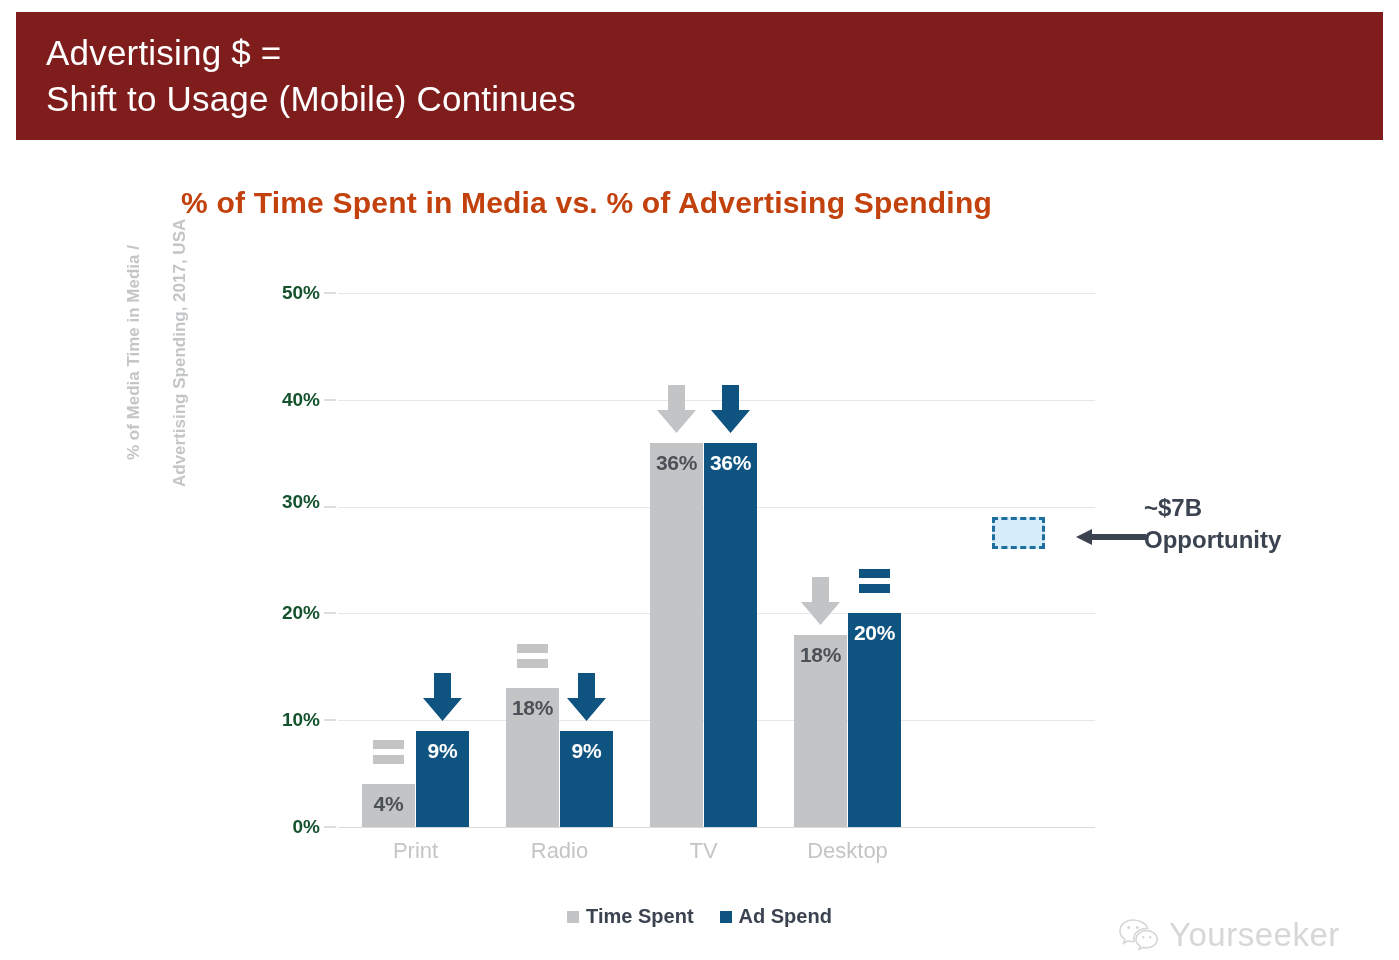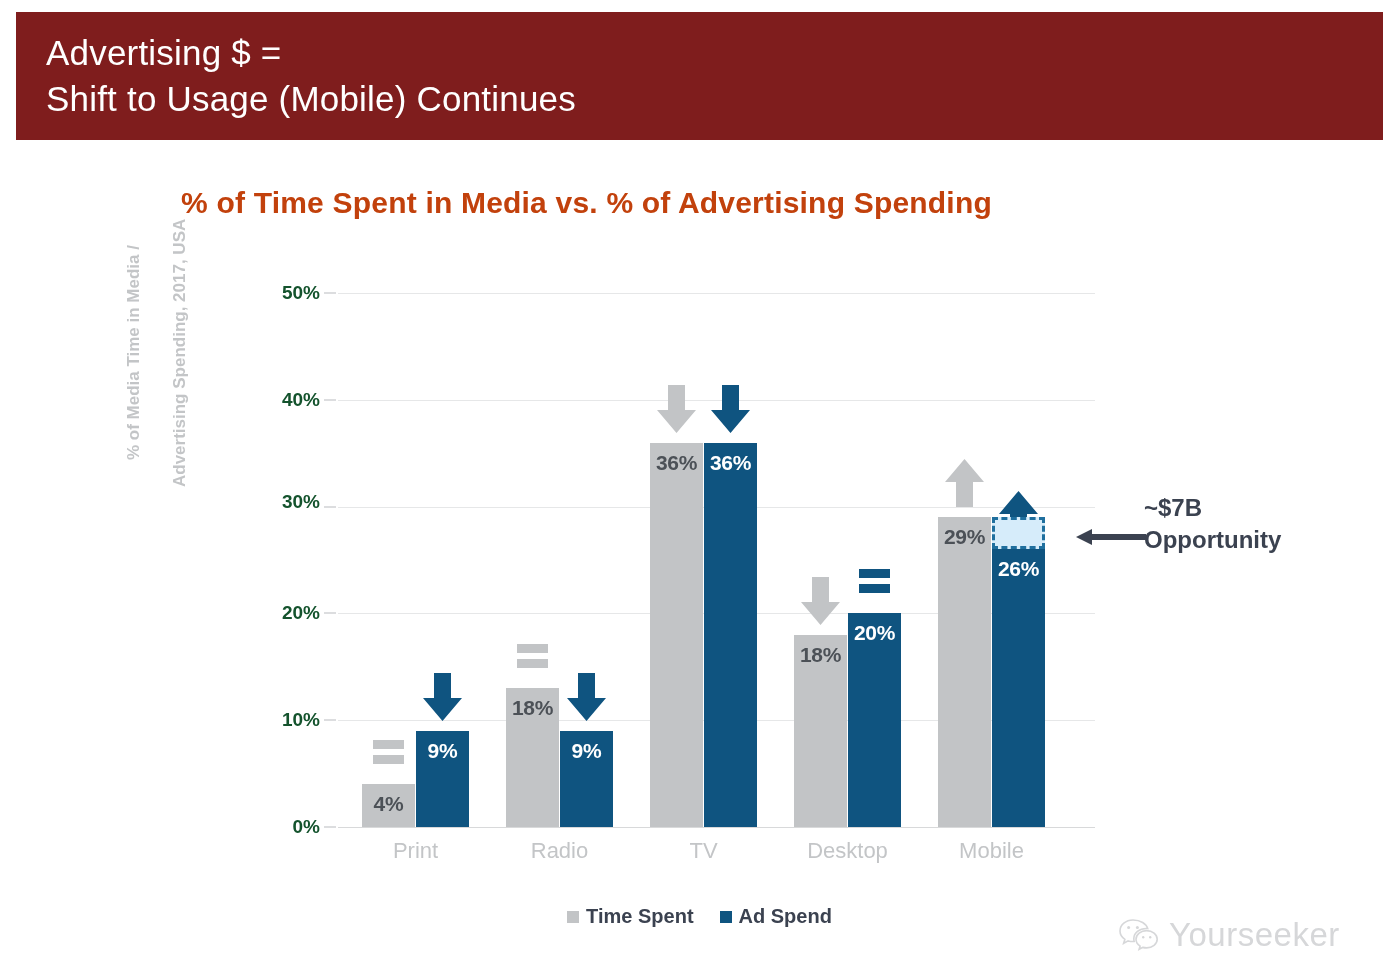--- a/index.html
+++ b/index.html
@@ -203,39 +203,20 @@
       <div class="bar blue" style="height: 213.6px; background: rgb(15, 84, 128);">
         <div class="bar-label">20%</div>
       </div>
       <div class="indicator" style="left: 54px; bottom: 219.6px;">
         <svg viewBox="0 0 53 56">
           <rect x="11" y="18" width="31" height="9" fill="#0f5480"></rect>
           <rect x="11" y="33" width="31" height="9" fill="#0f5480"></rect>
         </svg>
       </div>
       <div class="catlabel">Desktop</div>
-    </div>
-    <div class="group" style="left: 600px; width: 107px;">
-      <div class="bar gray" style="height: 309.72px; background: rgb(194, 196, 198);">
-        <div class="bar-label">29%</div>
-      </div>
-      <div class="indicator" style="left: 0px; bottom: 315.72px;">
-        <svg viewBox="0 0 53 56">
-          <path d="M26.5 4 L46 27 h-11 v25 h-17 v-25 h-11 z" fill="#c2c4c6"></path>
-        </svg>
-      </div>
-      <div class="bar blue" style="height: 277.68px; background: rgb(15, 84, 128);">
-        <div class="bar-label">26%</div>
-      </div>
-      <div class="indicator" style="left: 54px; bottom: 283.68px;">
-        <svg viewBox="0 0 53 56">
-          <path d="M26.5 4 L46 27 h-11 v25 h-17 v-25 h-11 z" fill="#0f5480"></path>
-        </svg>
-      </div>
-      <div class="catlabel">Mobile</div>
     </div>
     <div id="opportunity-box" style="left: 654px; width: 53px; bottom: 277.68px; height: 32.04px; background: rgb(214, 236, 250); border-color: rgb(31, 111, 158); position: absolute;"></div>
   </div>
 
 <div id="opportunity-arrow">
   <svg viewBox="0 0 70 16" width="70" height="16">
     <path d="M0 8 L16 0 L16 5 L70 5 L70 11 L16 11 L16 16 Z" fill="#3b4250"></path>
   </svg>
 </div>
 <div id="opportunity-annotation">

